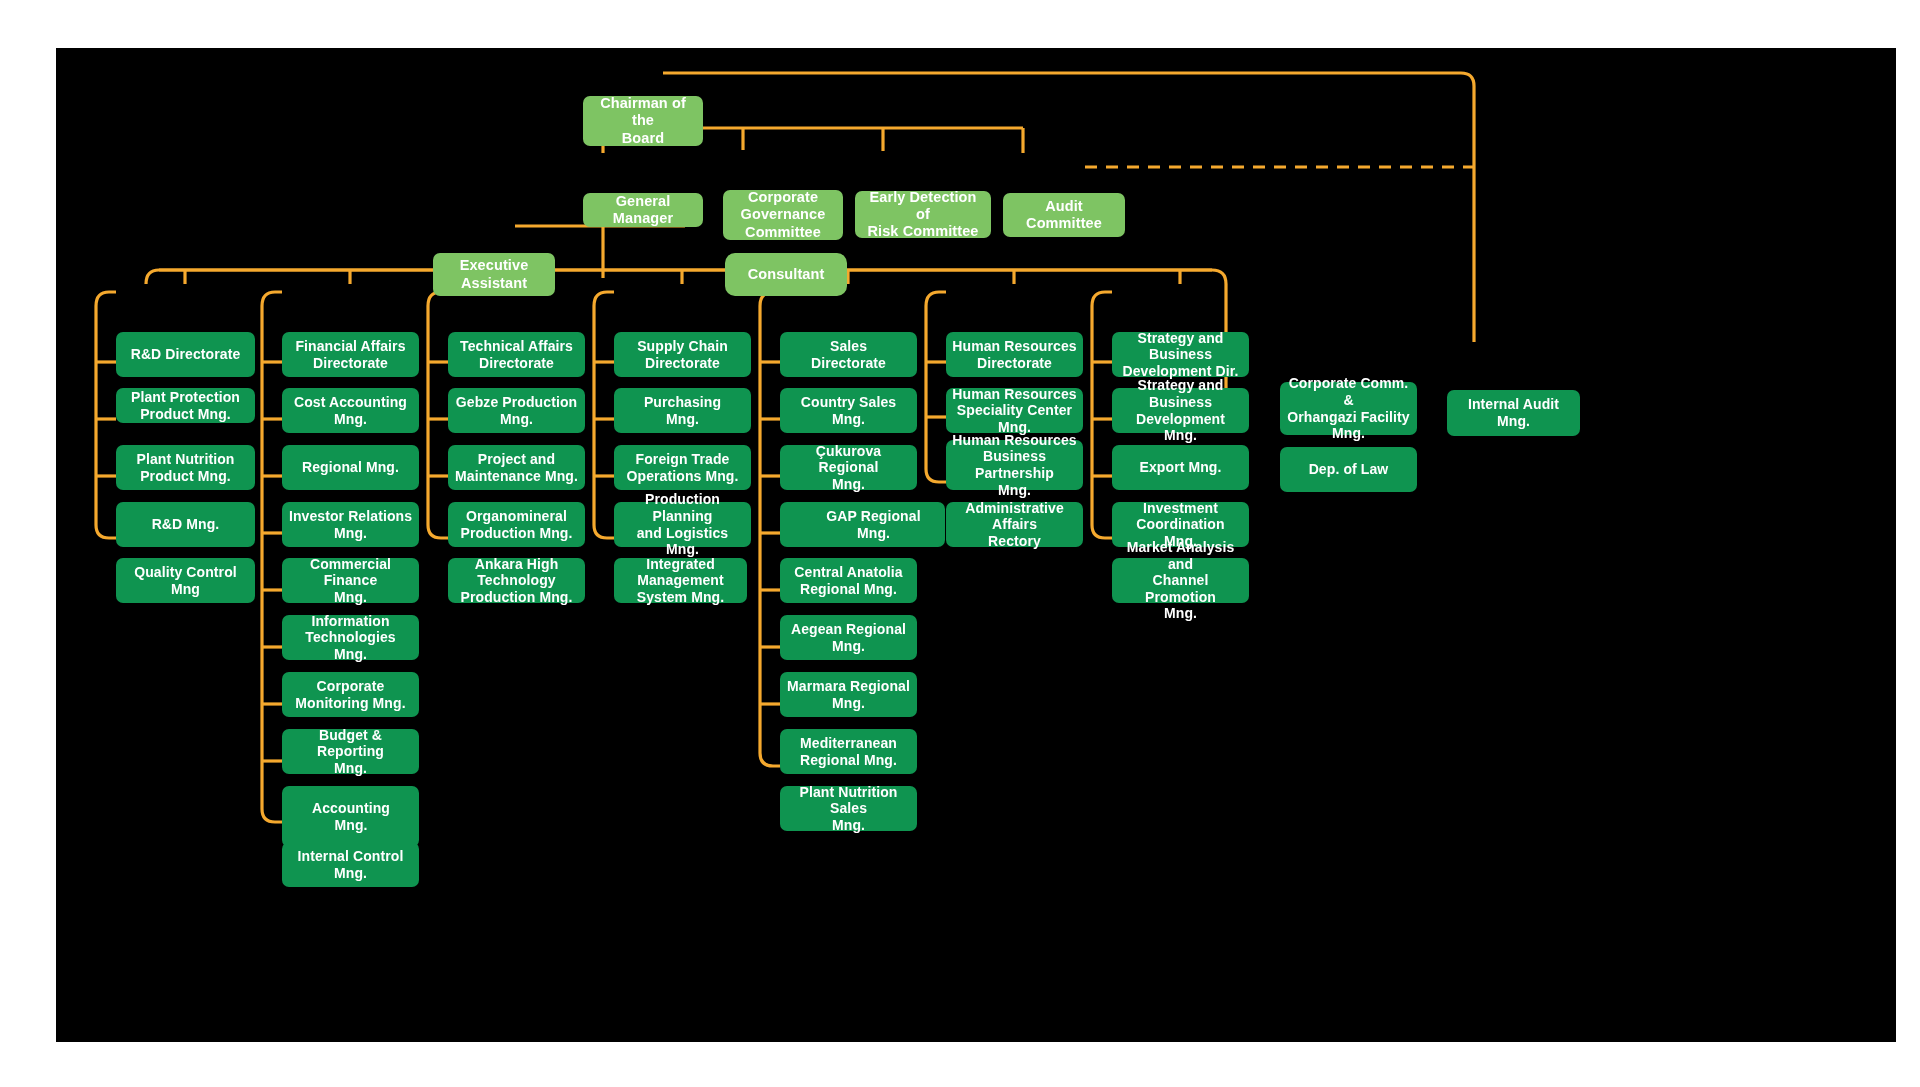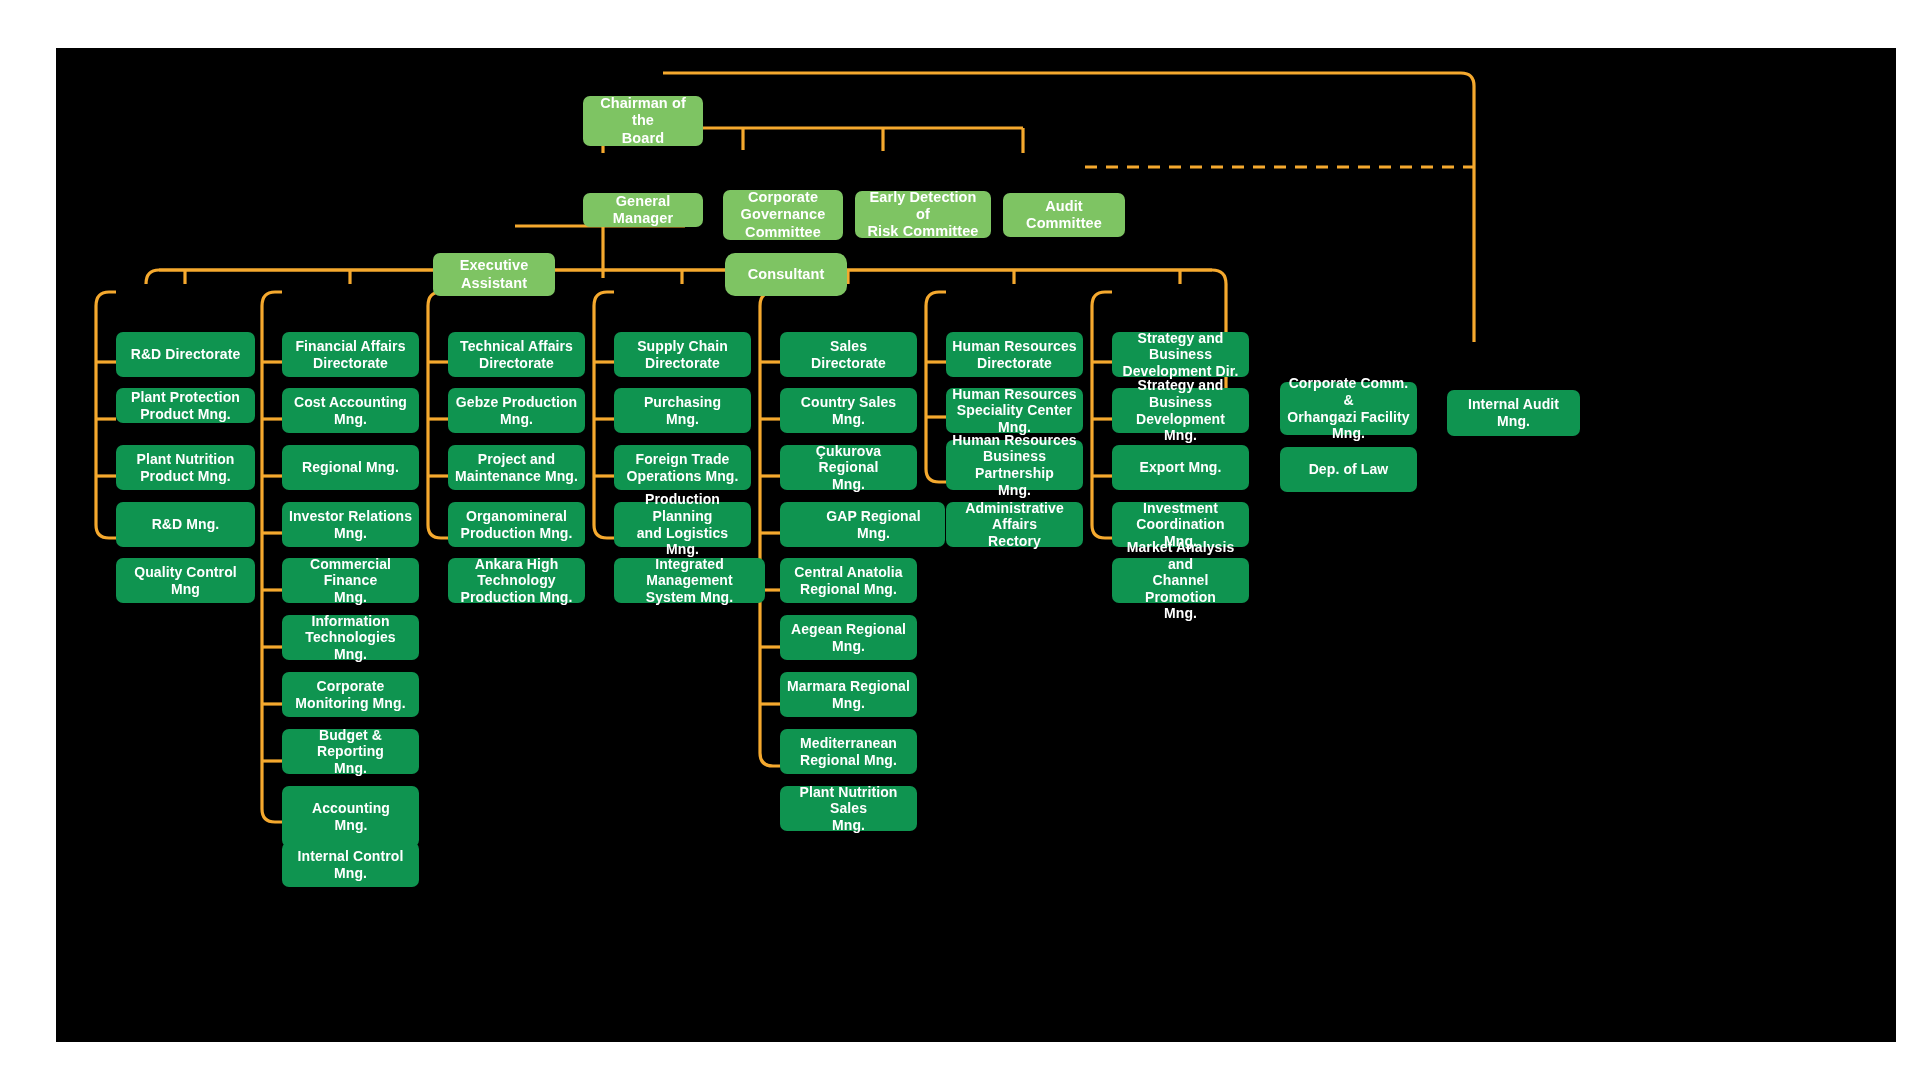--- a/index.html
+++ b/index.html
@@ -194,21 +194,21 @@
         </div>
         <div class="node dark" style="left: 558px; top: 340px; width: 137px; height: 45px;">
           <span>Purchasing<br>Mng.</span>
         </div>
         <div class="node dark" style="left: 558px; top: 397px; width: 137px; height: 45px;">
           <span>Foreign Trade<br>Operations Mng.</span>
         </div>
         <div class="node dark" style="left: 558px; top: 454px; width: 137px; height: 45px;">
           <span>Production Planning<br>and Logistics Mng.</span>
         </div>
-        <div class="node dark" style="left: 558px; top: 510px; width: 151px; height: 45px; text-align: center;">
+        <div class="node dark" style="left: 558px; top: 510px; width: 133px; height: 45px; text-align: center;">
           <span>Integrated<br>Management<br>System Mng.</span>
         </div>
         <div class="node dark" style="left: 724px; top: 284px; width: 137px; height: 45px;">
           <span>Sales<br>Directorate</span>
         </div>
         <div class="node dark" style="left: 724px; top: 340px; width: 137px; height: 45px;">
           <span>Country Sales<br>Mng.</span>
         </div>
         <div class="node dark" style="left: 724px; top: 397px; width: 137px; height: 45px; text-align: center;">
           <span>Çukurova Regional<br>Mng.</span>

